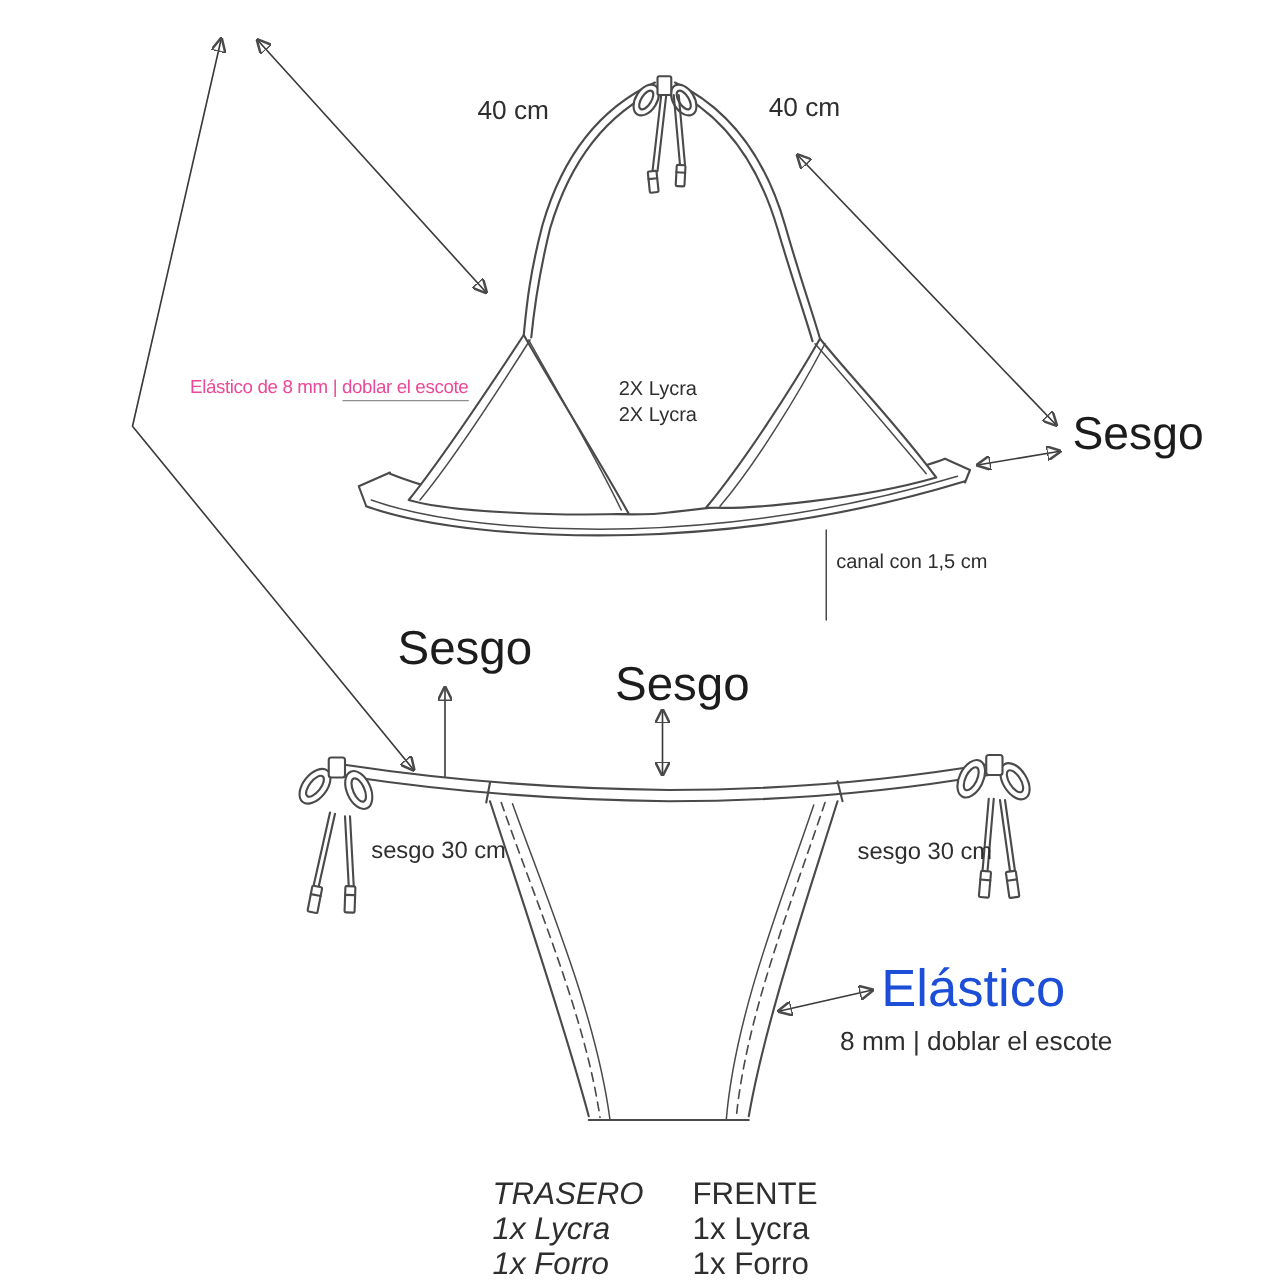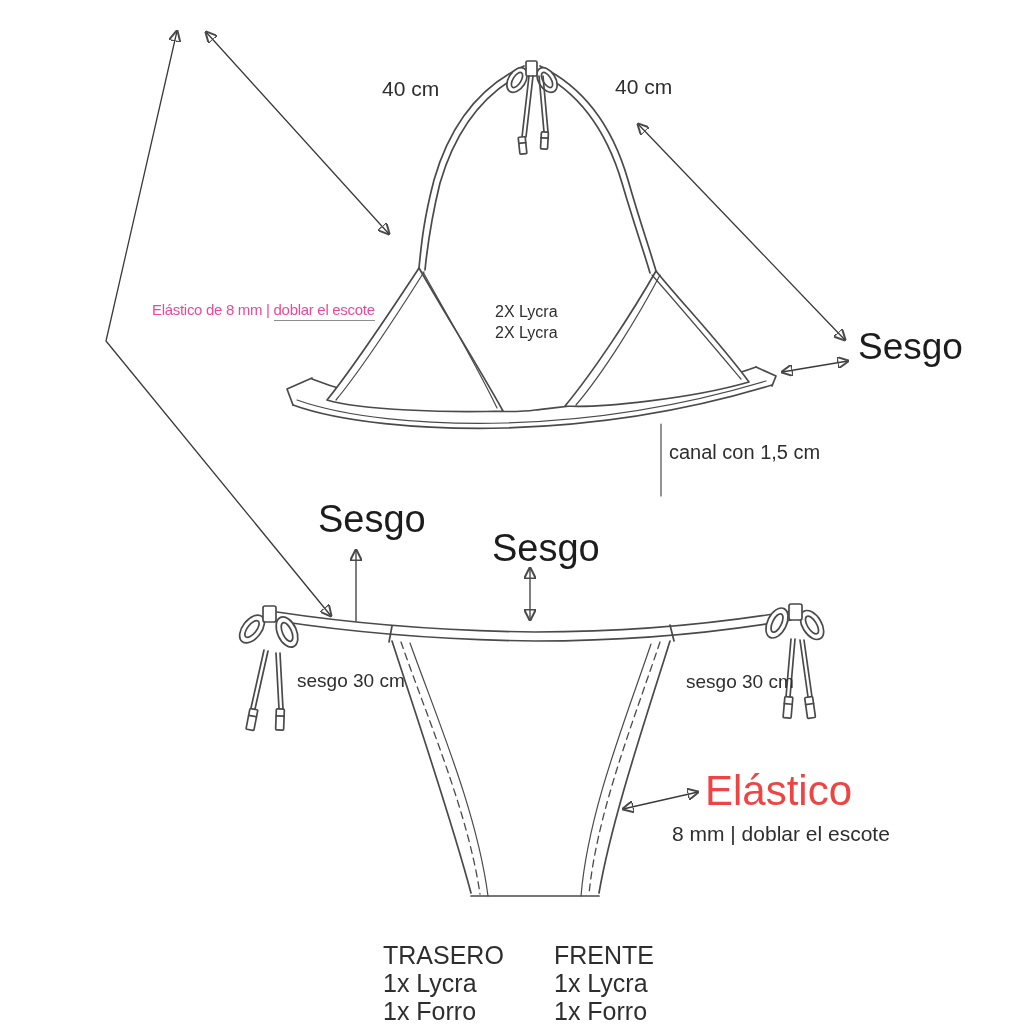--- a/index.html
+++ b/index.html
@@ -29,29 +29,29 @@
   #drawing .arrow{stroke:var(--arrow);stroke-width:1.3;}
   #drawing .dashed{stroke-dasharray:7 5;stroke-width:1.3;}
   #drawing .thin{stroke-width:1.2;}
   .lbl{position:absolute;white-space:nowrap;line-height:1.1;color:var(--text);}
   .lbl-40-left   {left:382px;top:77px;font-size:21px;}
   .lbl-40-right  {left:615px;top:75px;font-size:21px;}
   .lbl-elnote    {left:152px;top:302px;font-size:15px;letter-spacing:-0.3px;color:#ec4899;}
   .lbl-elnote .ul{border-bottom:1.5px solid #8d8d8d;padding-bottom:2px;}
   .lbl-fabric    {left:495px;top:301px;font-size:16px;line-height:21px;}
   .lbl-sesgo-top {left:858px;top:327px;font-size:37px;color:#1c1c1c;}
-  .lbl-canal     {left:669px;top:441px;font-size:20px;}
+  .lbl-canal     {left:669px;top:441px;font-size:16px;}
   .lbl-sesgo-b1  {left:318px;top:499px;font-size:38px;color:#1c1c1c;}
   .lbl-sesgo-b2  {left:492px;top:528px;font-size:38px;color:#1c1c1c;}
   .lbl-s30-left  {left:297px;top:671px;font-size:19px;}
   .lbl-s30-right {left:686px;top:672px;font-size:19px;}
-  .lbl-elastico  {left:705px;top:768px;font-size:42px;color:#ef4444;}
+  .lbl-elastico  {left:705px;top:768px;font-size:42px;color:#1d4ed8;}
   .lbl-elsub     {left:672px;top:822px;font-size:21px;text-align:right;}
   .cutcol{position:absolute;top:941px;font-size:25px;line-height:28px;}
-  .cutcol-back{left:383px;}
+  .cutcol-back{left:394px;font-style:italic;}
   .cutcol-front{left:554px;}
 </style>
 </head>
 <body>
 
 <div id="canvas">
 
   <svg id="drawing" width="1024" height="1024" viewBox="0 0 1024 1024">
     <defs>
       <marker id="ah" viewBox="0 0 10 10" refX="9" refY="5" markerWidth="9" markerHeight="9" orient="auto-start-reverse">

